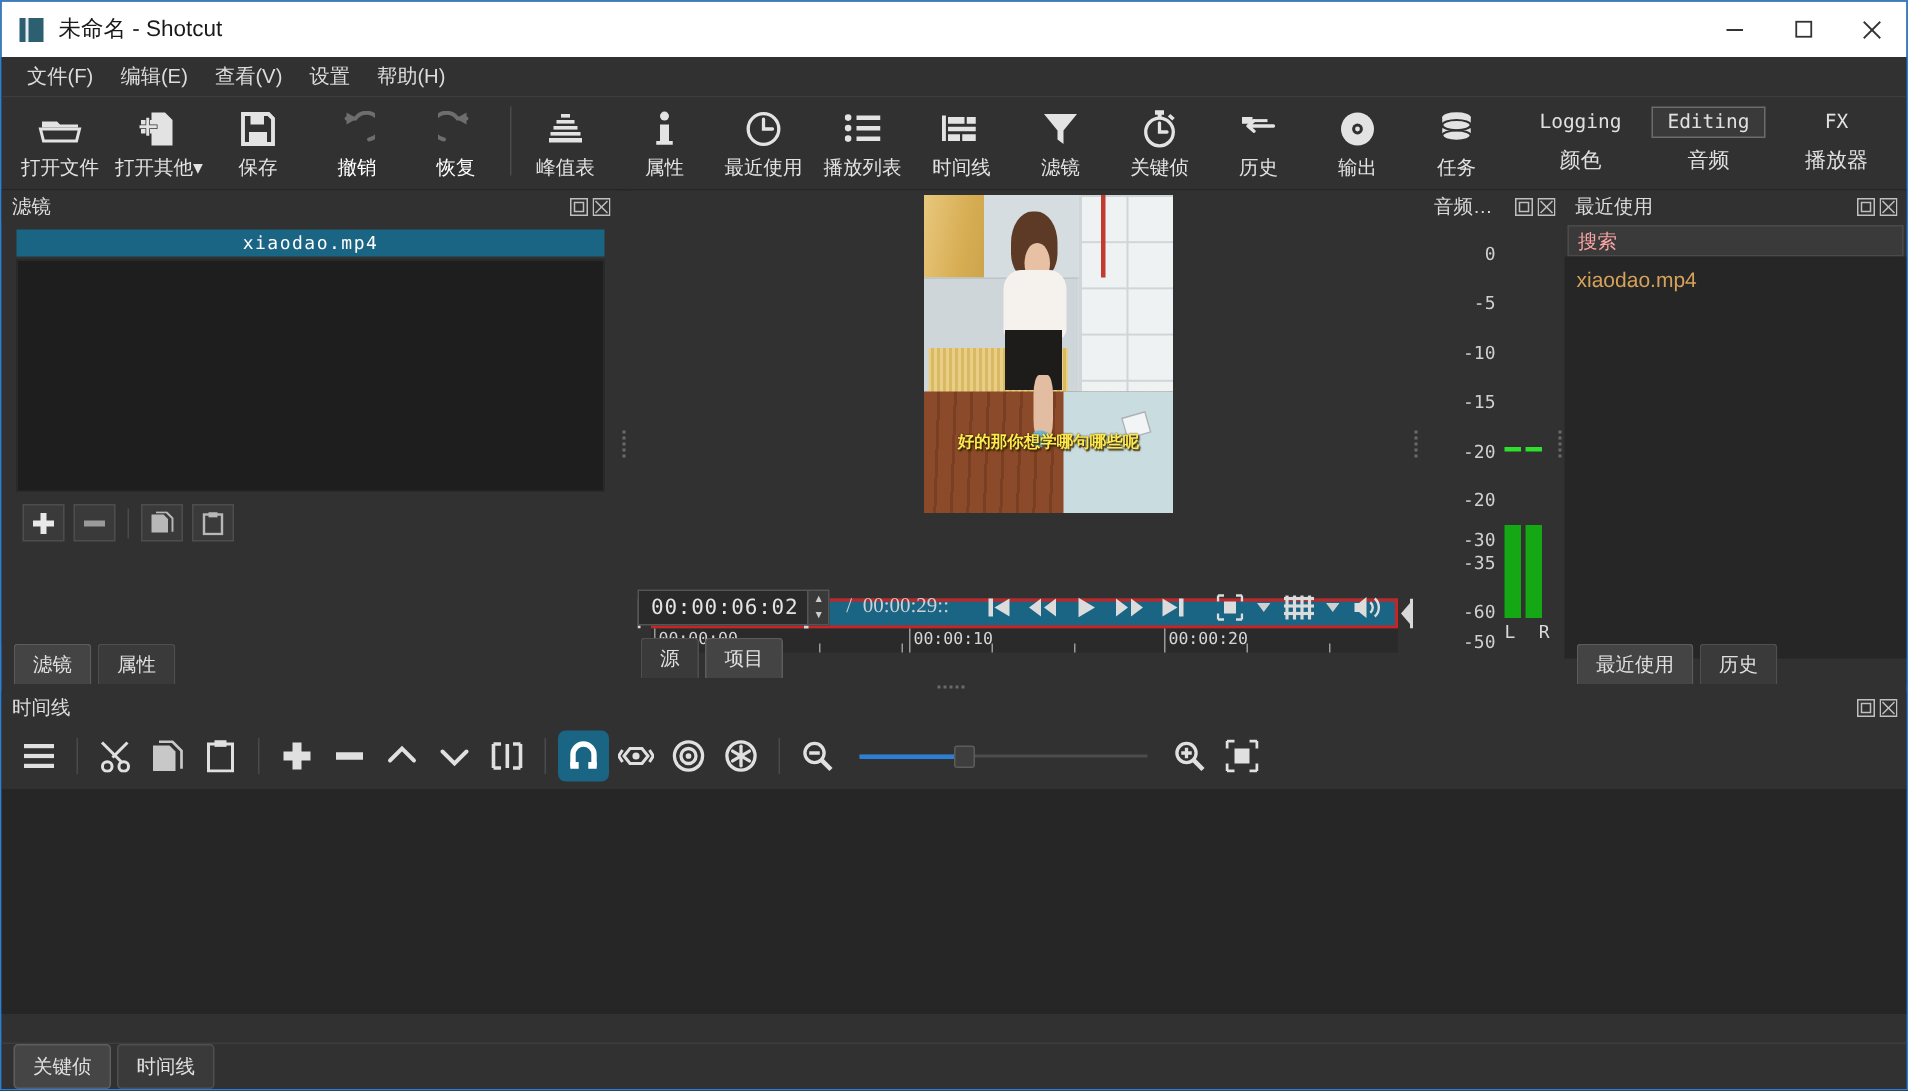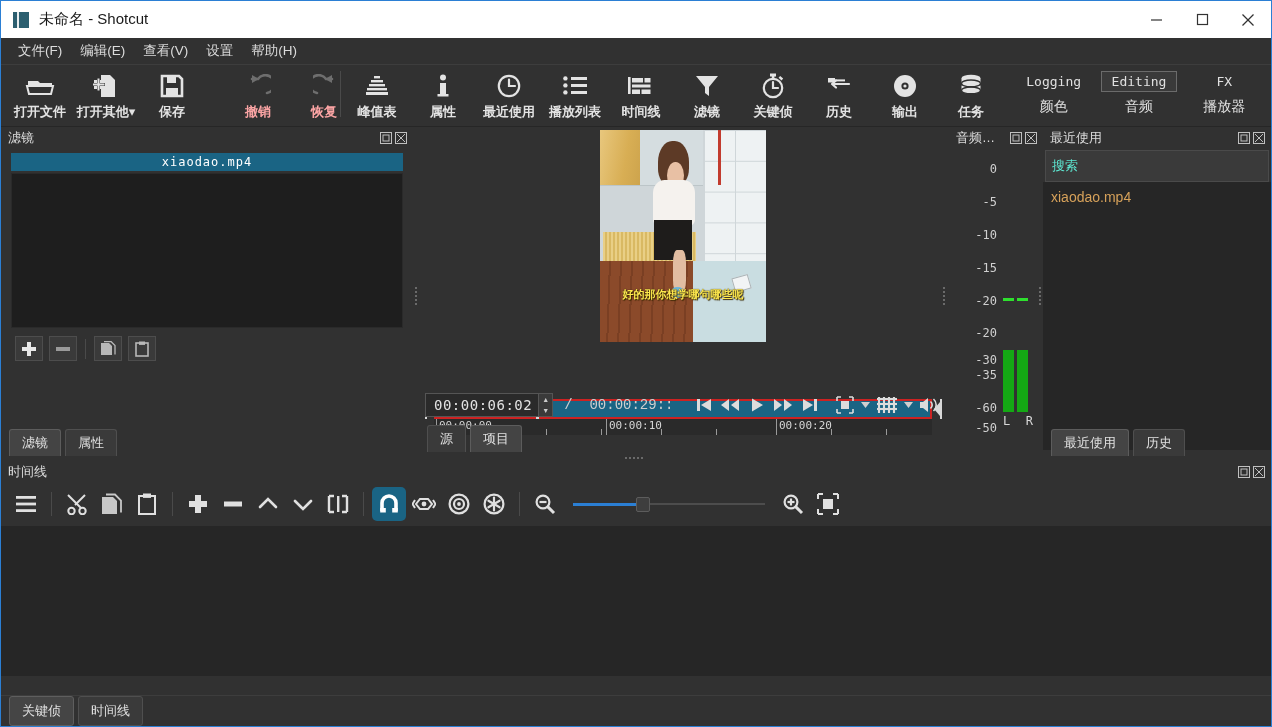--- a/index.html
+++ b/index.html
@@ -60,24 +60,24 @@
     background: #313131; display: flex; align-items: flex-start;
     border-bottom: 1px solid #262626;
     padding-left: 6px;
   }
   .tb-btn {
     width: 66px; height: 60px;
     display: flex; flex-direction: column; align-items: center; justify-content: flex-start;
     padding-top: 7px;
     color: #e3e3e3;
   }
-  .tb-btn.disabled { color: #fca5a5; align-items: flex-end; }
+  .tb-btn.disabled { color: #ffffff; }
   .tb-ico { height: 28px; display: flex; align-items: center; justify-content: center; }
   .tb-ico svg { display: block; }
-  .tb-lbl { font-size: 13px; margin-top: 3px; white-space: nowrap; font-weight: bold; }
+  .tb-lbl { font-size: 13px; margin-top: 3px; white-space: nowrap; }
   .tb-sep {
     width: 1px; height: 46px; background: #4a4a4a; margin: 6px 3px 0 3px;
     align-self: flex-start;
   }
 
   
   .layout-group {
     margin-left: auto; display: grid;
     grid-template-columns: repeat(3, 1fr);
     grid-auto-rows: 26px;
@@ -145,21 +145,21 @@
     border-radius: 3px 3px 0 0; white-space: nowrap;
   }
   .tab.active { background: #444; border-color: #5c5c5c; }
 
   
   .player {
     position: absolute; left: 418px; top: 126px; width: 528px; height: 330px;
     background: #313131;
   }
   .video-wrap {
-    position: absolute; left: 0; top: 0; width: 528px; height: 218px;
+    position: absolute; left: 16px; top: 0; width: 528px; height: 218px;
     display: flex; align-items: center; justify-content: center;
     background: #313131;
   }
   .video {
     position: relative; width: 166px; height: 212px;
     background: #7e8f93; overflow: hidden;
   }
   .v-wall { position: absolute; left: 0; top: 0; width: 100%; height: 62%; background: #d5dde0; }
   .v-curtain { position: absolute; left: 0; top: 0; width: 24%; height: 44%;
     background: linear-gradient(100deg,#e8c77d 0%, #d8ae54 55%, #c9a04a 100%); }
@@ -247,21 +247,21 @@
     background: #2a2a2a; border: 1px solid #555; height: 24px;
   }
   .tc-val {
     font-family: "DejaVu Sans Mono","Liberation Mono",monospace;
     font-size: 14px; color: #e3e3e3; padding: 0 6px 0 8px; letter-spacing: 0.5px;
   }
   .spin { display: flex; flex-direction: column; width: 14px; height: 22px;
     border-left: 1px solid #555; background: #3a3a3a; }
   .spin div { flex: 1; display: flex; align-items: center; justify-content: center; color: #ccc; font-size: 7px; line-height: 1; }
   .tc-dur {
-    font-family: Liberation Mono, monospace;
+    font-family: Liberation Serif, serif;
     font-size: 14px; color: #cfcfcf; white-space: nowrap; margin-left: 8px;
   }
   .t-btn { width: 26px; height: 24px; display: flex; align-items: center; justify-content: center; }
   .t-btn svg { display: block; }
   .t-caret { width: 14px; height: 24px; display: flex; align-items: center; justify-content: center; }
 
   .player-tabs { position: absolute; left: 0px; top: 298px; width: 528px; }
 
   
   .hsplit { position: absolute; display: flex; gap: 2px; align-items: center; }
@@ -291,24 +291,24 @@
     font-family: "DejaVu Sans Mono","Liberation Mono",monospace;
     font-size: 12px; color: #d8d8d8;
   }
 
   
   .recent-panel {
     position: absolute; left: 1042px; top: 126px; width: 228px; height: 330px;
     background: #313131;
   }
   .search-input {
-    margin: 2px 2px 0 2px; height: 32px; width: 224px;
+    margin: 2px 2px 0 2px; height: 21px; width: 224px;
     background: #3a3a3a; border: 1px solid #4a4a4a;
     display: flex; align-items: center; padding-left: 6px;
-    font-size: 13px; color: #5eead4;
+    font-size: 13px; color: #fca5a5;
   }
   .recent-list { background: #262626; width: 228px; height: 268px; padding-top: 4px; }
   .recent-item { font-size: 14px; color: #d6a15a; padding: 3px 0 3px 8px; }
 
   
   .timeline-panel {
     position: absolute; left: 0; top: 460px; width: 1270px; height: 232px;
     background: #313131;
   }
   .tl-toolbar {

